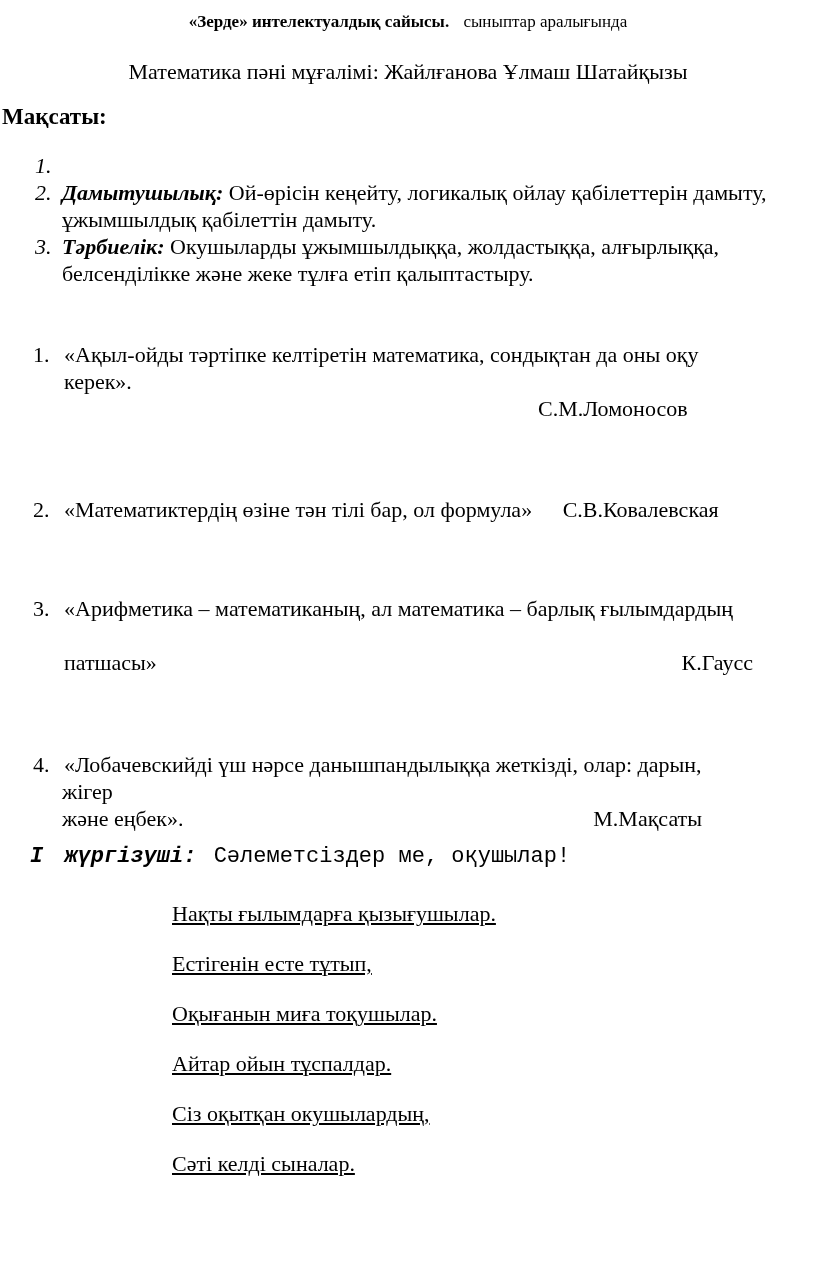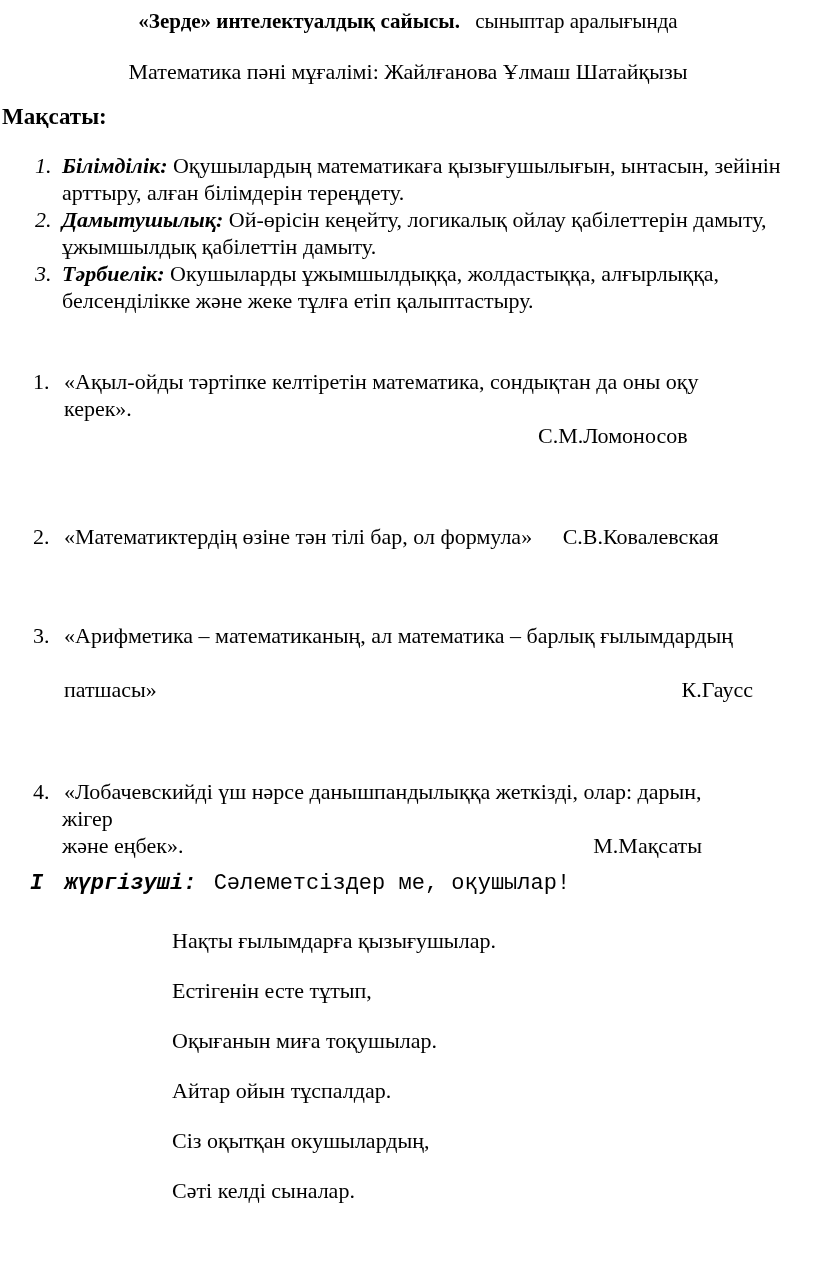--- a/index.html
+++ b/index.html
@@ -9,21 +9,21 @@
     background: #ffffff;
     color: #000000;
     font-family: "Liberation Serif", serif;
     font-size: 22px;
     line-height: 27px;
     overflow: hidden;
   }
   .page { position: relative; width: 816px; height: 1278px; }
 
   
-  .title-line { margin-top: 8px; text-align: center; font-size: 21px; }
+  .title-line { margin-top: 8px; text-align: center; font-size: 17px; }
   .title-main { font-weight: bold; }
   .title-suffix { margin-left: 10px; }
 
   .teacher-line { margin-top: 23px; text-align: center; }
 
   .goals-heading { margin-top: 18px; margin-left: 2px; font-weight: bold; font-size: 23px; }
 
   
   .goals { margin-top: 22px; }
   .g-row { display: flex; align-items: flex-start; }
@@ -53,45 +53,41 @@
   .q4-author { margin-left: auto; }
 
   
   .host { margin-top: 11px; font-family: Liberation Mono, monospace; }
   .host-label { margin-left: 30px; font-weight: bold; font-style: italic; }
   .host-role { margin-left: 8px; font-weight: bold; font-style: italic; }
   .host-text { margin-left: 4px; }
 
   
   .poem { margin-top: 30px; }
-  .poem-line { margin-left: 172px; margin-top: 23px; }
+  .poem-line { margin-left: 172px; margin-top: 23px; text-decoration: underline; }
   .poem-line:first-child { margin-top: 0; }
   .poem-line.less-indent { margin-left: 157px; }
 </style>
 </head>
 <body>
 
 <div class="page">
 
   <div class="title-line">
     <span class="title-main">«Зерде» интелектуалдық сайысы.</span>
     <span class="title-suffix">сыныптар аралығында</span>
   </div>
 
   <div class="teacher-line">Математика пәні мұғалімі: Жайлғанова Ұлмаш Шатайқызы</div>
 
   <div class="goals-heading">Мақсаты:</div>
 
   <div class="goals">
     <div class="g-row">
       <span class="g-num">1.</span>
-      <div class="g-text">
-        <span class="g-term">Білімділік:</span>
-        <span>Оқушылардың математикаға қызығушылығын, ынтасын, зейінін арттыру, алған білімдерін тереңдету.</span>
-      </div>
     </div>
     <div class="g-row">
       <span class="g-num">2.</span>
       <div class="g-text">
         <span class="g-term">Дамытушылық:</span>
         <span>Ой-өрісін кеңейту, логикалық ойлау қабілеттерін дамыту, ұжымшылдық қабілеттін дамыту.</span>
       </div>
     </div>
     <div class="g-row">
       <span class="g-num">3.</span>

